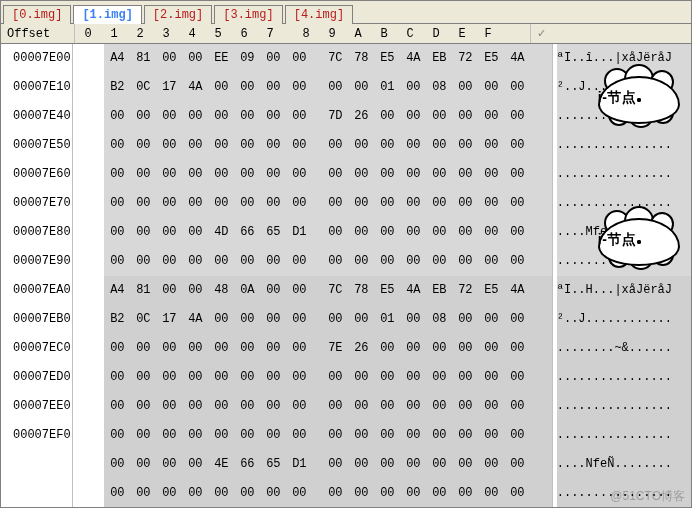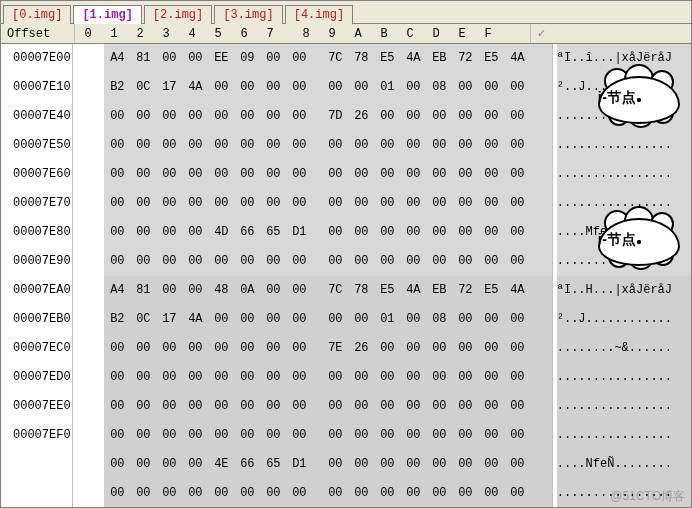--- a/index.html
+++ b/index.html
@@ -33,21 +33,21 @@
   }
   .tab {
     border: 1px solid #808080;
     border-bottom: none;
     padding: 2px 8px;
     margin-right: 2px;
     background: #ece9d8;
     cursor: default;
     position: relative;
     top: 1px;
-    color: #a21caf;
+    color: #3b82f6;
   }
   .tab.inactive { color: #b91c1c; }
   .tab.active {
     background: #ffffff;
     font-weight: bold;
   }
   .header-row {
     display: flex;
     border-bottom: 1px solid #808080;
     background: #ece9d8;

